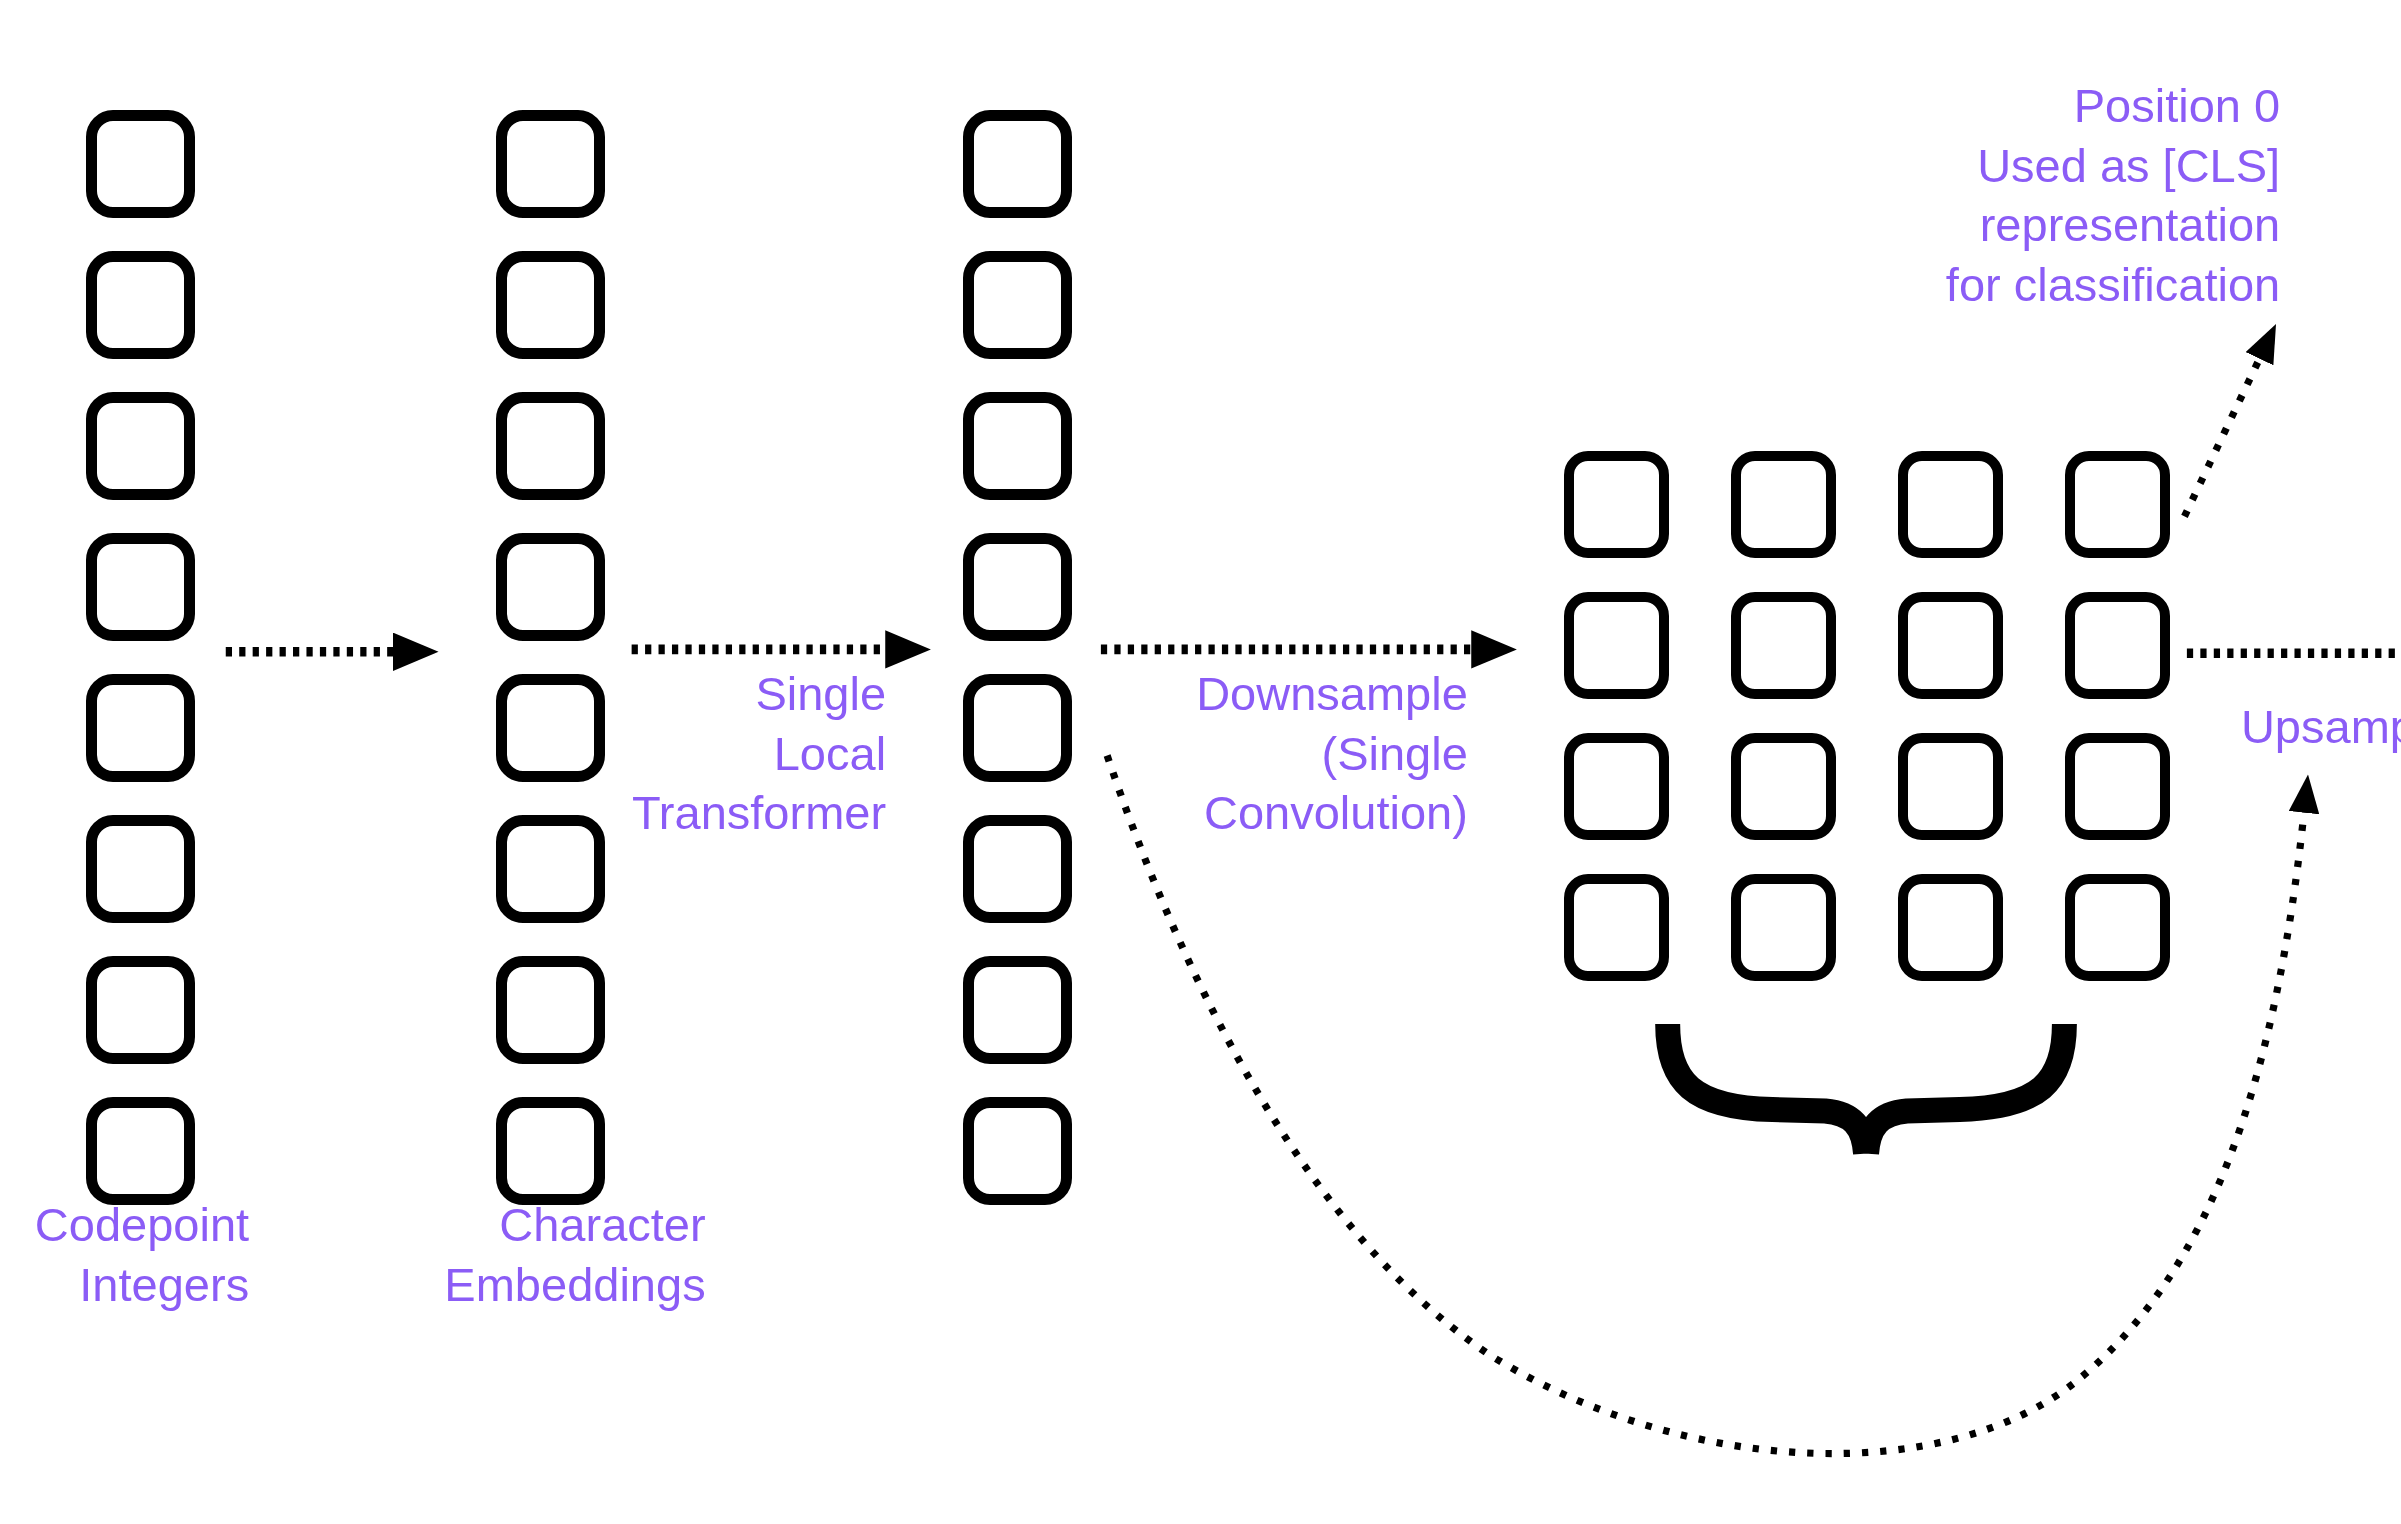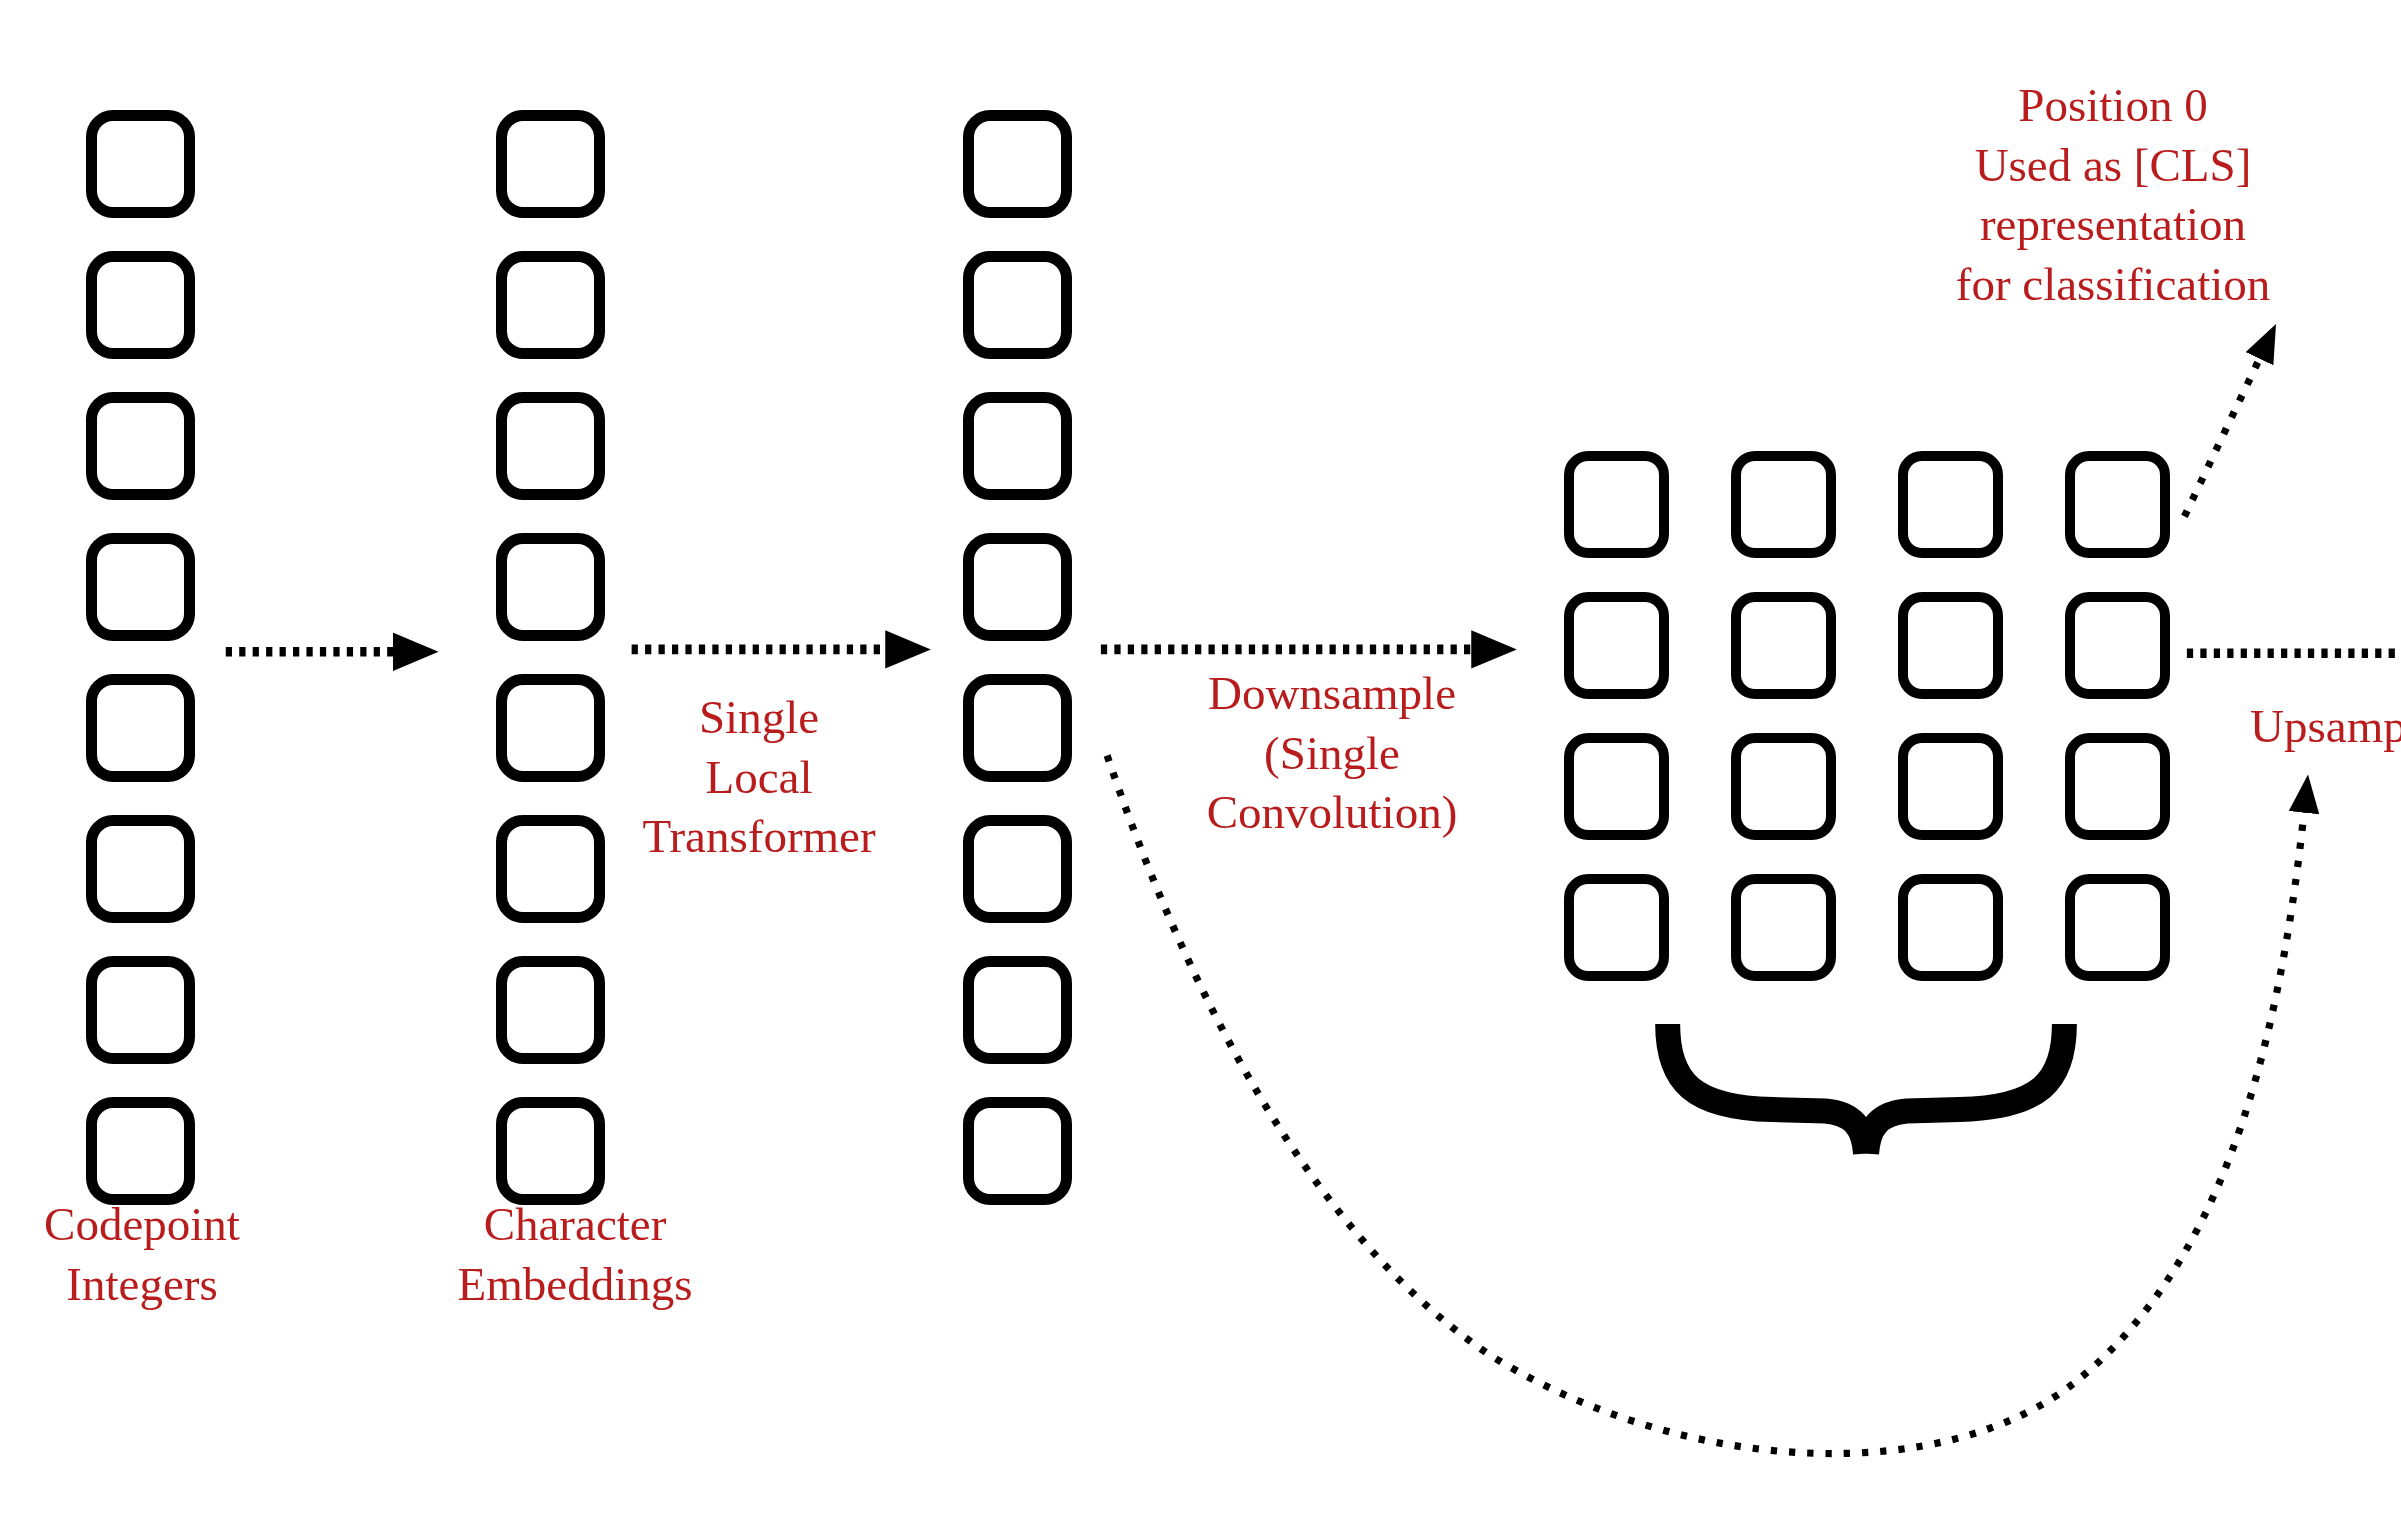--- a/index.html
+++ b/index.html
@@ -45,26 +45,25 @@
   #deep-grid .cell {
     width: 105px;
     height: 107px;
     border-width: 10.6px;
     border-radius: 24px;
   }
   
   .lbl {
     position: absolute;
     transform: translateX(-50%);
-    color: #b91c1c;
+    color: #8b5cf6;
     font-size: 47px;
     line-height: 1.27;
-    text-align: center;
+    text-align: right;
     white-space: pre-line;
-    font-family: Liberation Serif, serif;
   }
   #arrow-layer {
     position: absolute;
     left: 0;
     top: 0;
     pointer-events: none;
   }
   .dotline {
     fill: none;
     stroke: #000000;
@@ -158,21 +157,21 @@
       <div class="cell"></div>
       <div class="cell"></div>
       <div class="cell"></div>
       <div class="cell"></div>
       <div class="cell"></div>
       <div class="cell"></div>
       <div class="cell"></div>
     </div>
 
 
-  <div class="lbl" style="left:759px; top:688px;">Single
+  <div class="lbl" style="left:759px; top:664px;">Single
 Local
 Transformer</div>
 
   <div class="lbl" style="left:1332px; top:664px;">Downsample
 (Single
 Convolution)</div>
 
   <div class="lbl" style="left:2365px; top:697px;">Upsampling</div>
 
   <div class="lbl" style="left:2113px; top:76px;">Position 0

